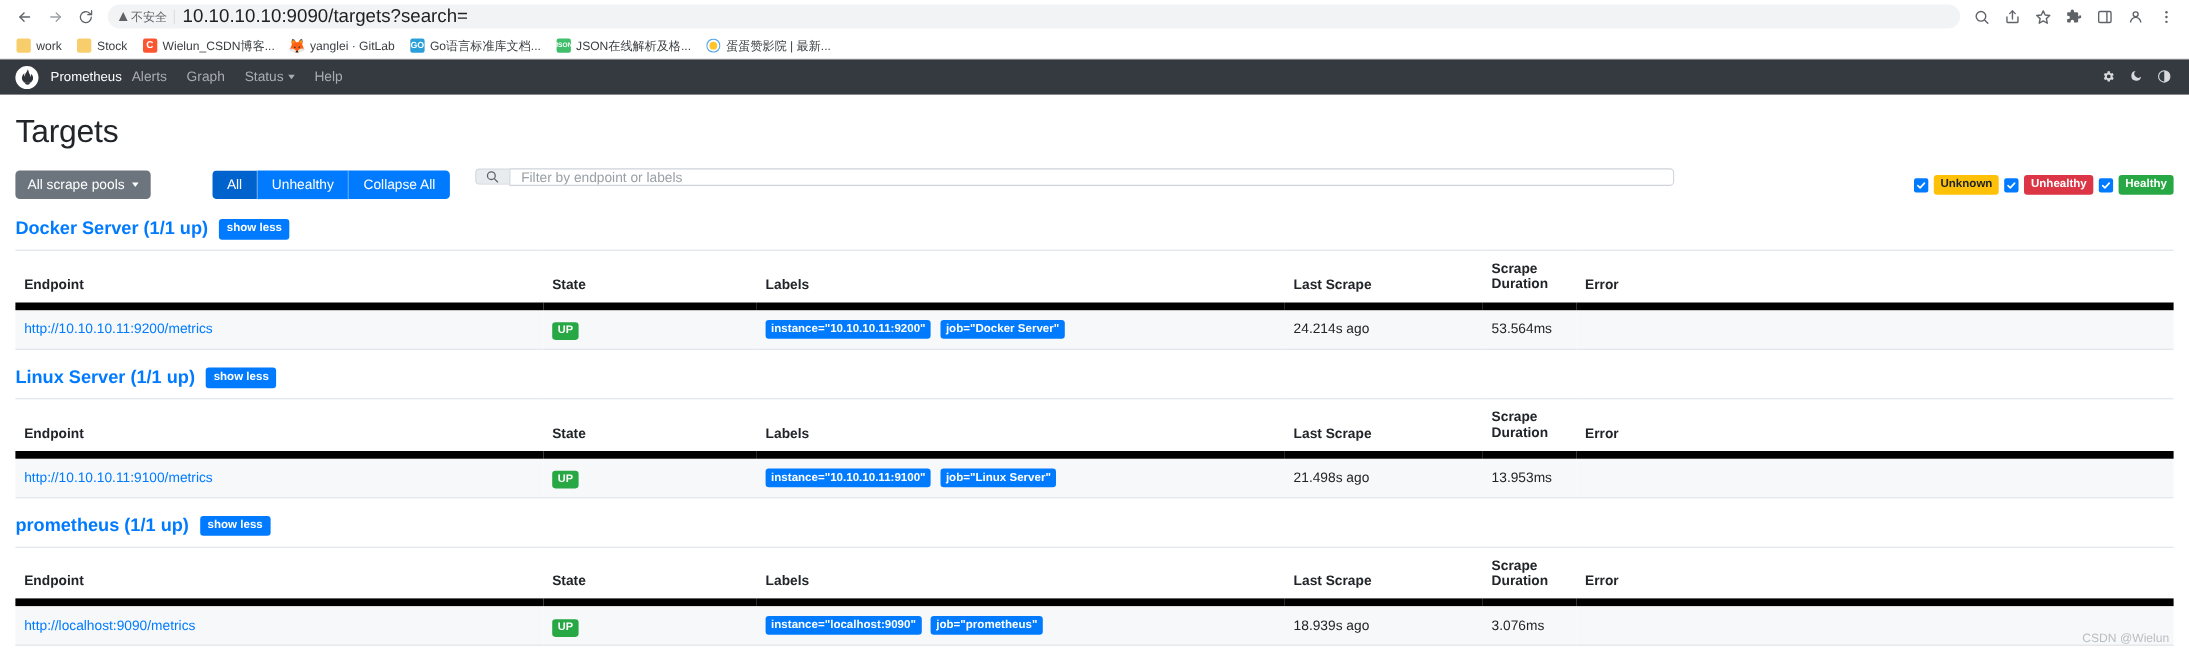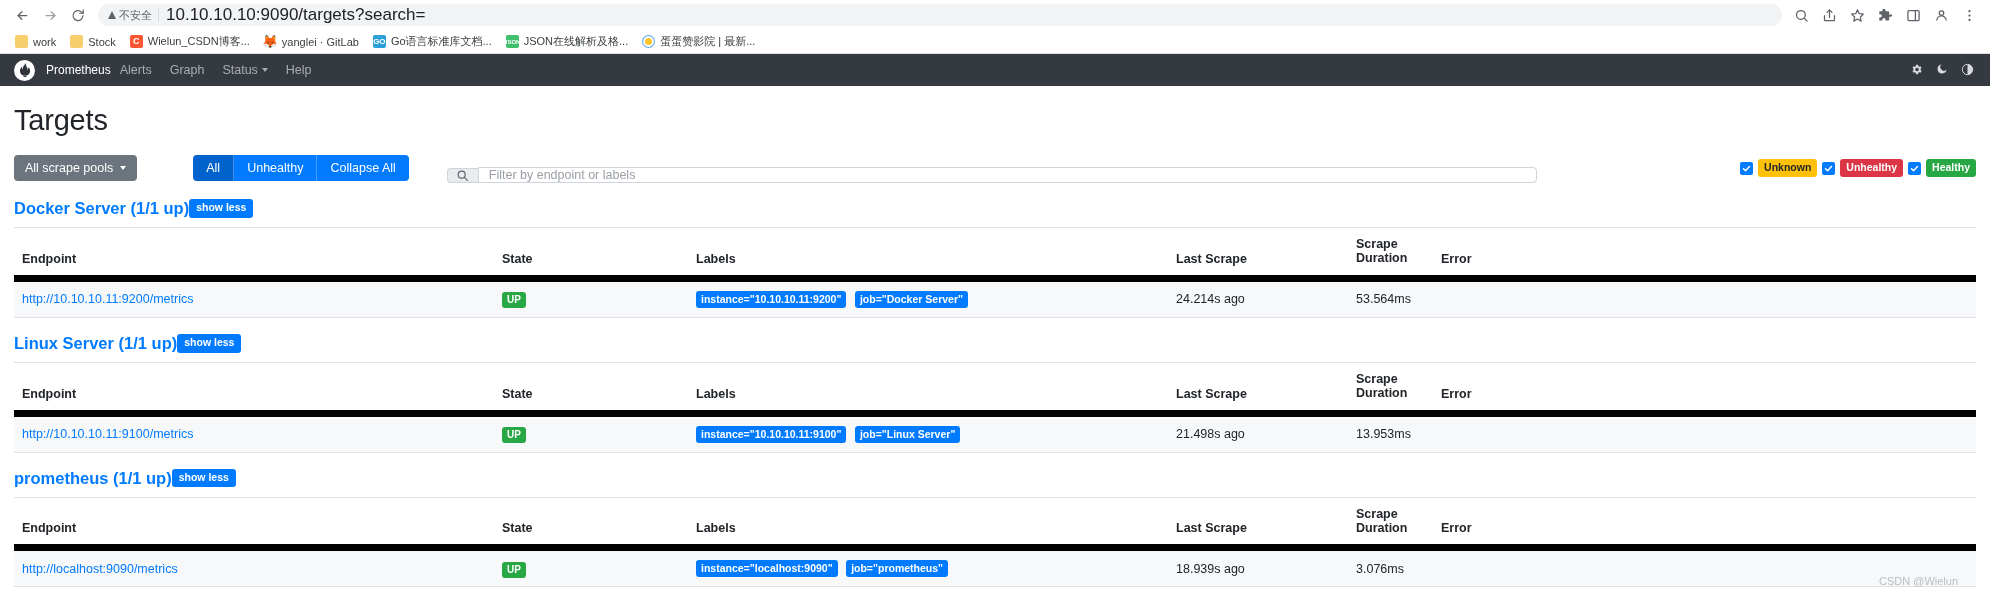--- a/index.html
+++ b/index.html
@@ -226,22 +226,22 @@
     white-space: nowrap;
     border-right: 1px solid rgba(255,255,255,0.28);
   }
   .bg-btn:last-child { border-right: none; }
   .bg-btn.active { background: #0062cc; }
   .bg-btn:first-child { border-radius: 4px 0 0 4px; }
   .bg-btn:last-child { border-radius: 0 4px 4px 0; }
 
   .search-wrap {
     display: flex;
-    align-items: flex-end;
-    margin-left: 38px;
+    align-items: flex-start;
+    margin-left: 23px;
     flex: 1 1 auto;
     max-width: 1090px;
     height: 30px;
   }
   .search-addon {
     background: #e9ecef;
     border: 1px solid #ced4da;
     border-right: none;
     border-radius: 4px 0 0 4px;
     width: 31px;
@@ -297,20 +297,21 @@
   }
   .pill-unknown { background: #ffc107; color: #212529; }
   .pill-unhealthy { background: #dc3545; }
   .pill-healthy { background: #28a745; }
 
   
   .pool { margin-bottom: 4px; }
   .pool-head {
     display: flex;
     align-items: center;
+    gap: 10px;
     margin: 16px 0 9px 0;
   }
   .pool-title {
     color: #007bff;
     font-size: 16.5px;
     font-weight: bold;
   }
   .showless {
     background: #007bff;
     color: #fff;
@@ -368,21 +369,21 @@
     font-weight: bold;
     padding: 2px 5px 3px 5px;
     border-radius: 3px;
     margin-right: 5px;
     line-height: 1.15;
   }
   .th-2line { line-height: 1.15; }
 
   .watermark {
     position: absolute;
-    right: 32px;
+    right: 18px;
     bottom: 6px;
     font-size: 11px;
     color: #b9bdc2;
   }
   .wrap-rel { position: relative; min-height: 593px; }
 </style>
 </head>
 <body>
 
 <div class="wrap-rel">

